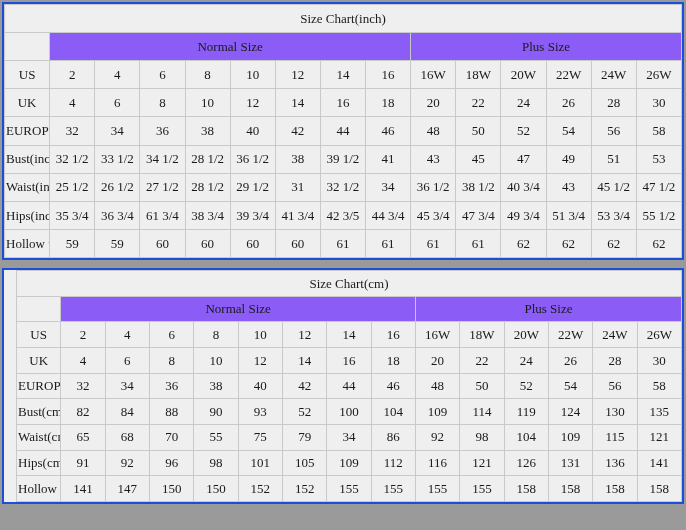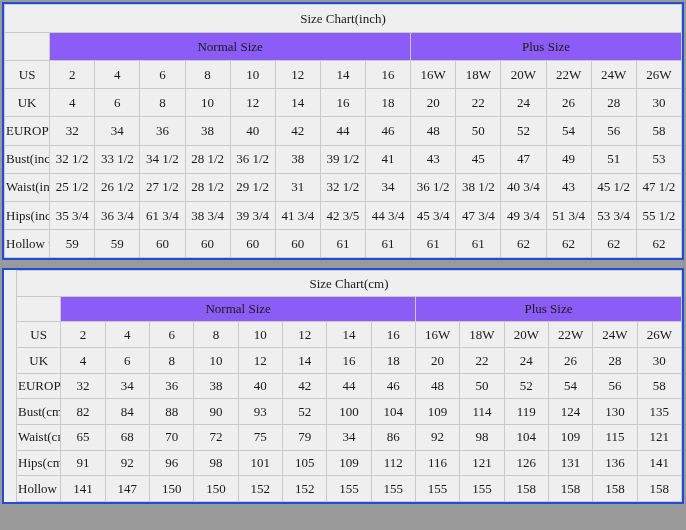--- a/index.html
+++ b/index.html
@@ -300,21 +300,21 @@
           <td class="val">119</td>
           <td class="val">124</td>
           <td class="val">130</td>
           <td class="val">135</td>
         </tr>
         <tr>
           <td class="row-label">Waist(cm)</td>
           <td class="val">65</td>
           <td class="val">68</td>
           <td class="val">70</td>
-          <td class="val">72</td>
+          <td class="val">55</td>
           <td class="val">75</td>
           <td class="val">79</td>
           <td class="val">34</td>
           <td class="val">86</td>
           <td class="val">92</td>
           <td class="val">98</td>
           <td class="val">104</td>
           <td class="val">109</td>
           <td class="val">115</td>
           <td class="val">121</td>

